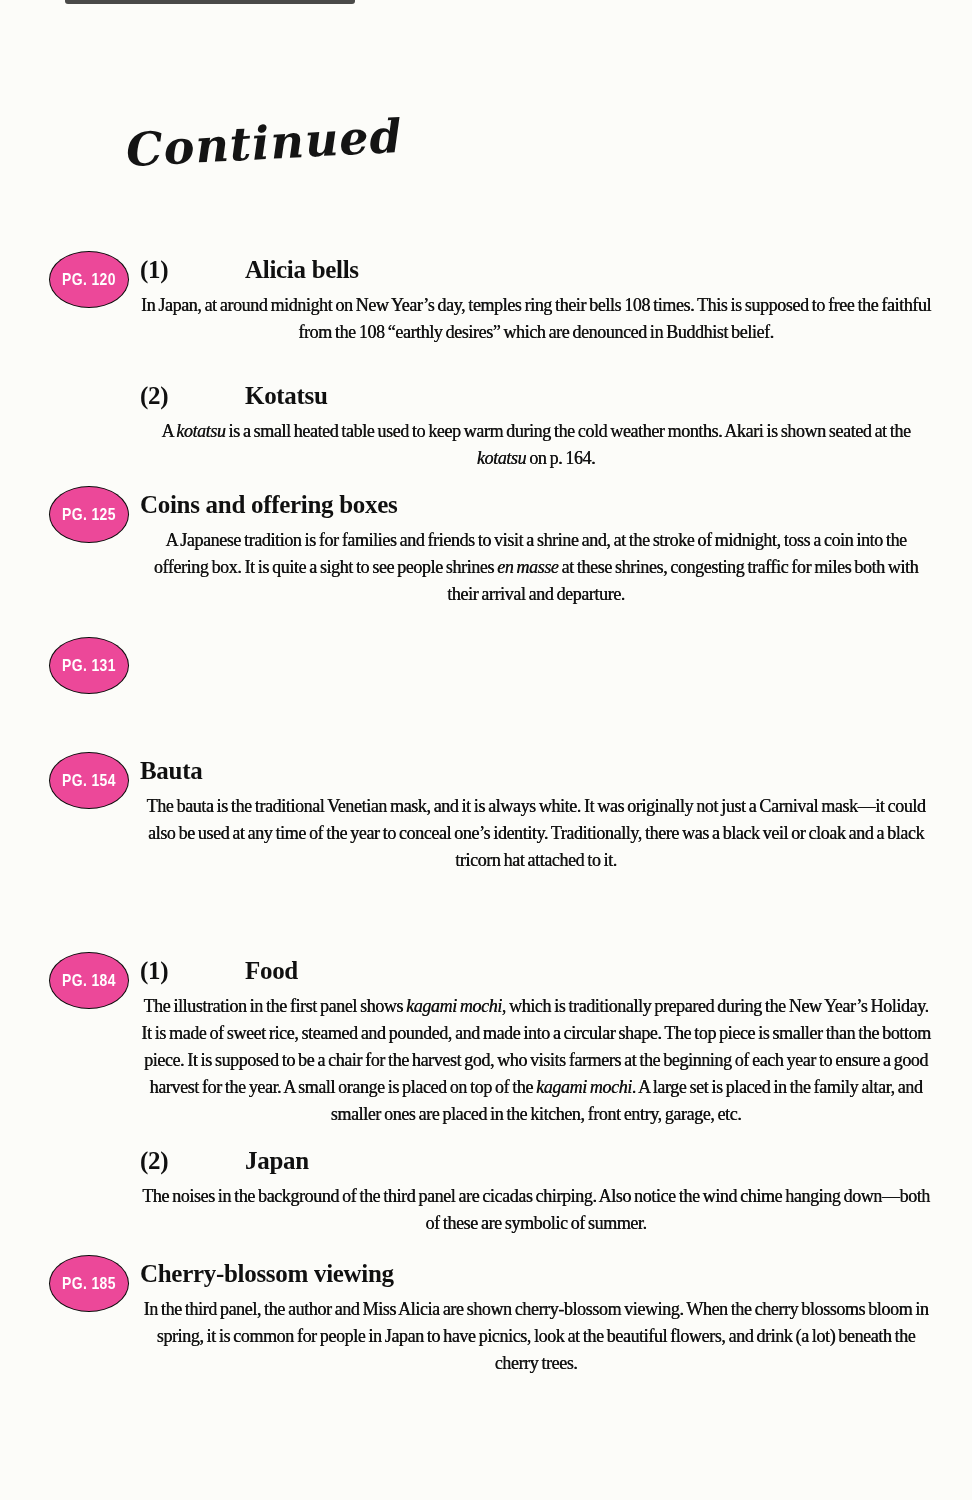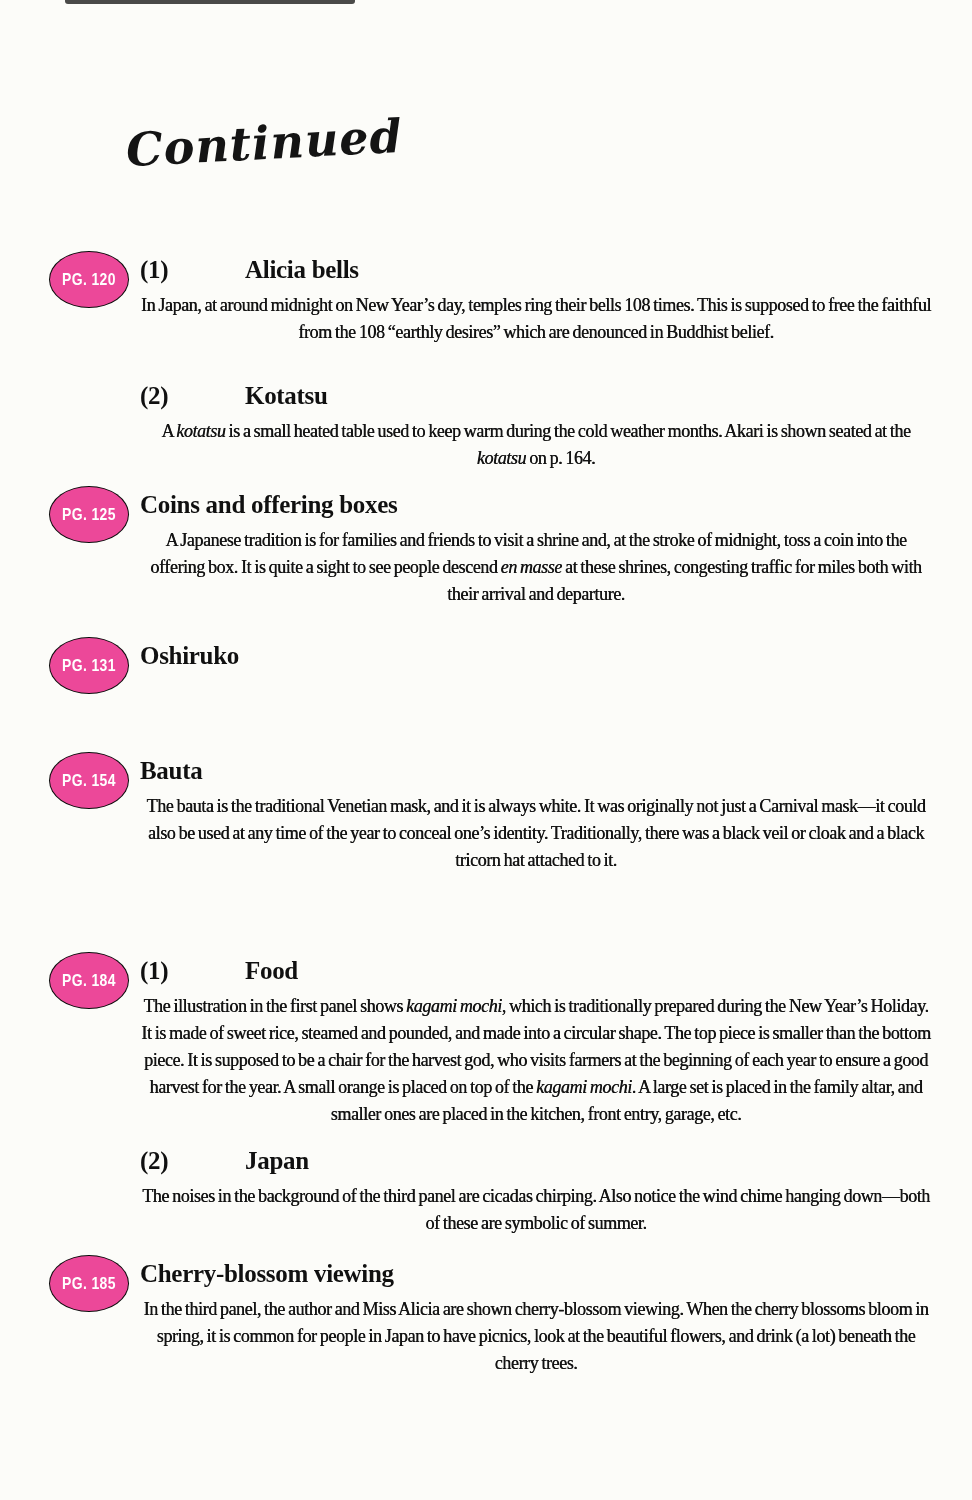--- a/index.html
+++ b/index.html
@@ -107,30 +107,27 @@
     <p class="body"><span>A </span><span class="it">kotatsu</span><span> is a small heated table used to keep warm during the cold weather months. Akari is shown seated at the </span><span class="it">kotatsu</span><span> on p. 164.</span></p>
   </section>
 
   <section class="section" style="top:490px">
     <div class="badge">
       <span>PG. 125</span>
     </div>
     <h2 class="heading">
       <span class="title">Coins and offering boxes</span>
     </h2>
-    <p class="body"><span>A Japanese tradition is for families and friends to visit a shrine and, at the stroke of midnight, toss a coin into the offering box. It is quite a sight to see people descend </span><span class="it">en masse</span><span> at these shrines, congesting traffic for miles both with their arrival and departure.</span></p>
+    <p class="body"><span>A Japanese tradition is for families and friends to visit a shrine and, at the stroke of midnight, toss a coin into the offering box. It is quite a sight to see people shrines </span><span class="it">en masse</span><span> at these shrines, congesting traffic for miles both with their arrival and departure.</span></p>
   </section>
 
   <section class="section" style="top:641px">
     <div class="badge">
       <span>PG. 131</span>
     </div>
-    <h2 class="heading">
-      <span class="title">Oshiruko</span>
-    </h2>
   </section>
 
   <section class="section" style="top:756px">
     <div class="badge">
       <span>PG. 154</span>
     </div>
     <h2 class="heading">
       <span class="title">Bauta</span>
     </h2>
     <p class="body"><span>The bauta is the traditional Venetian mask, and it is always white. It was originally not just a Carnival mask—it could also be used at any time of the year to conceal one’s identity. Traditionally, there was a black veil or cloak and a black tricorn hat attached to it.</span></p>

